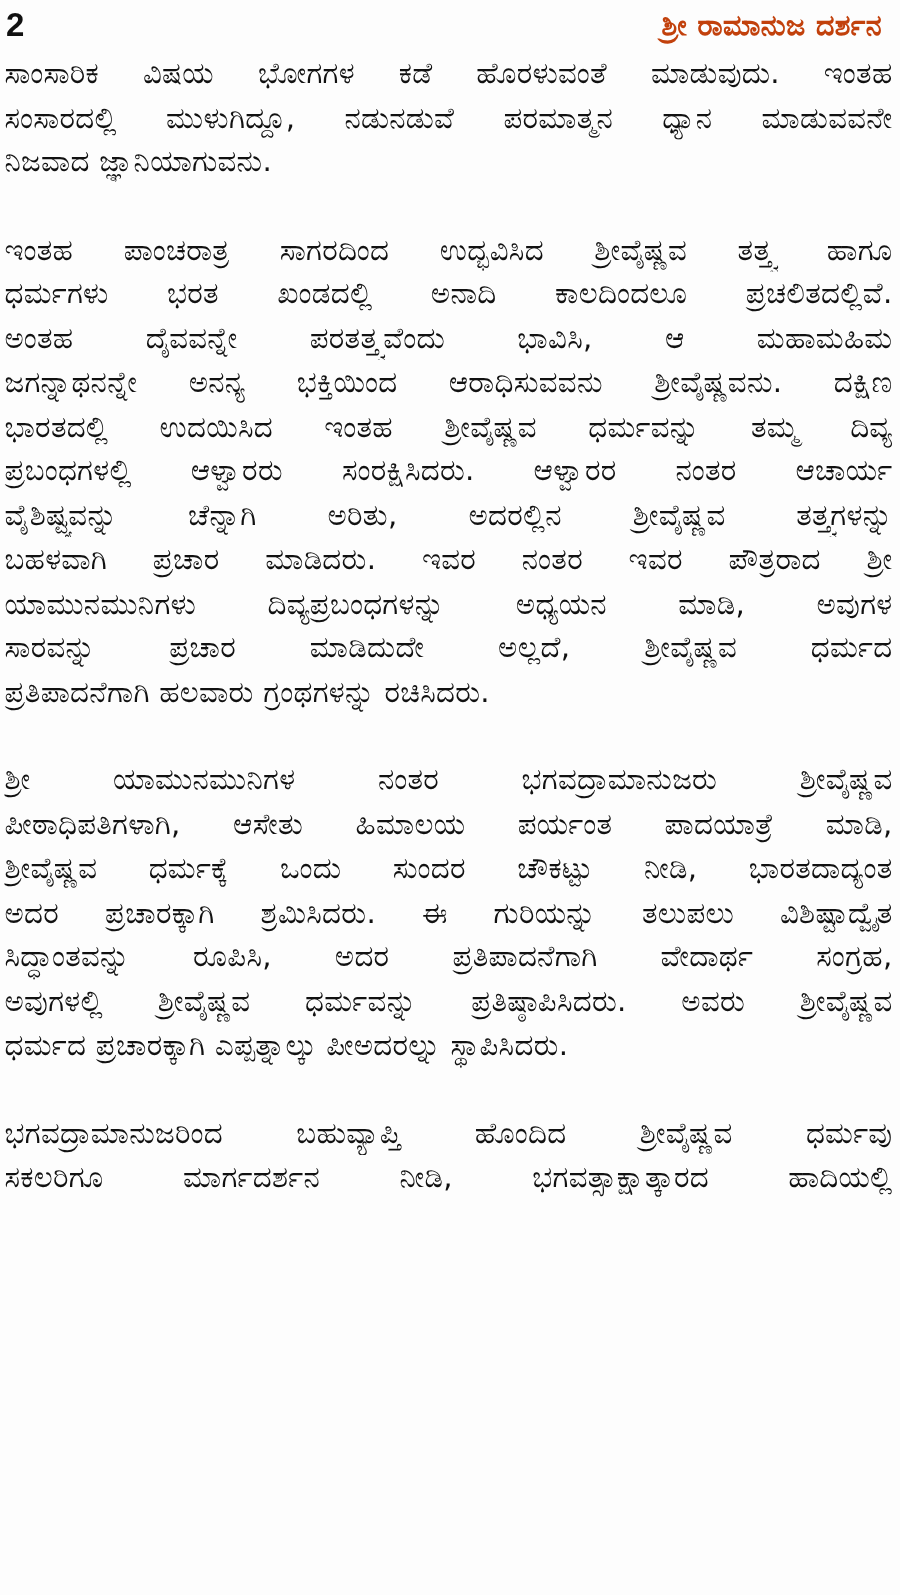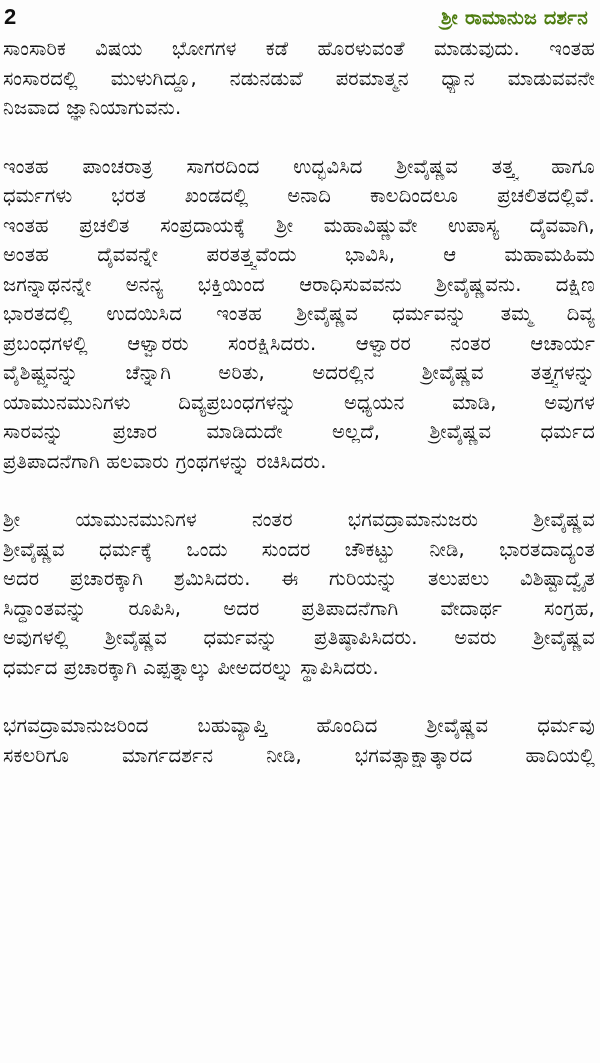--- a/index.html
+++ b/index.html
@@ -35,21 +35,21 @@
   }
   .page-number {
     font-size: 22px;
     font-weight: bold;
     font-family: "Liberation Sans", "DejaVu Sans", sans-serif;
     color: #111;
   }
   .running-title {
     font-size: 19px;
     font-weight: bold;
-    color: #4d7c0f;
+    color: #c2410c;
     letter-spacing: 0.3px;
   }
   .body-text {
     position: absolute;
     top: 34px;
     left: 3px;
     width: 592px;
   }
   .line {
     font-size: 19.5px;
@@ -84,35 +84,36 @@
       <div class="line">ಸಾಂಸಾರಿಕ ವಿಷಯ ಭೋಗಗಳ ಕಡೆ ಹೊರಳುವಂತೆ ಮಾಡುವುದು. ಇಂತಹ</div>
       <div class="line">ಸಂಸಾರದಲ್ಲಿ ಮುಳುಗಿದ್ದೂ, ನಡುನಡುವೆ ಪರಮಾತ್ಮನ ಧ್ಯಾನ ಮಾಡುವವನೇ</div>
       <div class="line last">ನಿಜವಾದ ಜ್ಞಾನಿಯಾಗುವನು.</div>
     </div>
 
     <div class="para-gap"></div>
 
     <div class="paragraph">
       <div class="line">ಇಂತಹ ಪಾಂಚರಾತ್ರ ಸಾಗರದಿಂದ ಉದ್ಭವಿಸಿದ ಶ್ರೀವೈಷ್ಣವ ತತ್ತ್ವ ಹಾಗೂ</div>
       <div class="line">ಧರ್ಮಗಳು ಭರತ ಖಂಡದಲ್ಲಿ ಅನಾದಿ ಕಾಲದಿಂದಲೂ ಪ್ರಚಲಿತದಲ್ಲಿವೆ.</div>
-      <div class="line">ಇಂತಹ ಪ್ರಚಲಿತ ಸಂಪ್ರದಾಯಕ್ಕೆ ಶ್ರೀ ಮಹಾವಿಷ್ಣುವೇ ಉಪಾಸ್ಯ ದೈವವಾಗಿ,</div>
       <div class="line">ಅಂತಹ ದೈವವನ್ನೇ ಪರತತ್ತ್ವವೆಂದು ಭಾವಿಸಿ, ಆ ಮಹಾಮಹಿಮ</div>
       <div class="line">ಜಗನ್ನಾಥನನ್ನೇ ಅನನ್ಯ ಭಕ್ತಿಯಿಂದ ಆರಾಧಿಸುವವನು ಶ್ರೀವೈಷ್ಣವನು. ದಕ್ಷಿಣ</div>
       <div class="line">ಭಾರತದಲ್ಲಿ ಉದಯಿಸಿದ ಇಂತಹ ಶ್ರೀವೈಷ್ಣವ ಧರ್ಮವನ್ನು ತಮ್ಮ ದಿವ್ಯ</div>
       <div class="line">ಪ್ರಬಂಧಗಳಲ್ಲಿ ಆಳ್ವಾರರು ಸಂರಕ್ಷಿಸಿದರು. ಆಳ್ವಾರರ ನಂತರ ಆಚಾರ್ಯ</div>
       <div class="line">ವೈಶಿಷ್ಟ್ಯವನ್ನು ಚೆನ್ನಾಗಿ ಅರಿತು, ಅದರಲ್ಲಿನ ಶ್ರೀವೈಷ್ಣವ ತತ್ತ್ವಗಳನ್ನು</div>
+      <div class="line">ಬಹಳವಾಗಿ ಪ್ರಚಾರ ಮಾಡಿದರು. ಇವರ ನಂತರ ಇವರ ಪೌತ್ರರಾದ ಶ್ರೀ</div>
       <div class="line">ಯಾಮುನಮುನಿಗಳು ದಿವ್ಯಪ್ರಬಂಧಗಳನ್ನು ಅಧ್ಯಯನ ಮಾಡಿ, ಅವುಗಳ</div>
       <div class="line">ಸಾರವನ್ನು ಪ್ರಚಾರ ಮಾಡಿದುದೇ ಅಲ್ಲದೆ, ಶ್ರೀವೈಷ್ಣವ ಧರ್ಮದ</div>
       <div class="line last">ಪ್ರತಿಪಾದನೆಗಾಗಿ ಹಲವಾರು ಗ್ರಂಥಗಳನ್ನು ರಚಿಸಿದರು.</div>
     </div>
 
     <div class="para-gap"></div>
 
     <div class="paragraph">
       <div class="line">ಶ್ರೀ ಯಾಮುನಮುನಿಗಳ ನಂತರ ಭಗವದ್ರಾಮಾನುಜರು ಶ್ರೀವೈಷ್ಣವ</div>
+      <div class="line">ಪೀಠಾಧಿಪತಿಗಳಾಗಿ, ಆಸೇತು ಹಿಮಾಲಯ ಪರ್ಯಂತ ಪಾದಯಾತ್ರೆ ಮಾಡಿ,</div>
       <div class="line">ಶ್ರೀವೈಷ್ಣವ ಧರ್ಮಕ್ಕೆ ಒಂದು ಸುಂದರ ಚೌಕಟ್ಟು ನೀಡಿ, ಭಾರತದಾದ್ಯಂತ</div>
       <div class="line">ಅದರ ಪ್ರಚಾರಕ್ಕಾಗಿ ಶ್ರಮಿಸಿದರು. ಈ ಗುರಿಯನ್ನು ತಲುಪಲು ವಿಶಿಷ್ಟಾದ್ವೈತ</div>
       <div class="line">ಸಿದ್ಧಾಂತವನ್ನು ರೂಪಿಸಿ, ಅದರ ಪ್ರತಿಪಾದನೆಗಾಗಿ ವೇದಾರ್ಥ ಸಂಗ್ರಹ,</div>
       <div class="line">ಅವುಗಳಲ್ಲಿ ಶ್ರೀವೈಷ್ಣವ ಧರ್ಮವನ್ನು ಪ್ರತಿಷ್ಠಾಪಿಸಿದರು. ಅವರು ಶ್ರೀವೈಷ್ಣವ</div>
       <div class="line last">ಧರ್ಮದ ಪ್ರಚಾರಕ್ಕಾಗಿ ಎಪ್ಪತ್ನಾಲ್ಕು ಪೀಅದರಲ್ನು ಸ್ಥಾಪಿಸಿದರು.</div>
     </div>
 
     <div class="para-gap"></div>
 
     <div class="paragraph">

